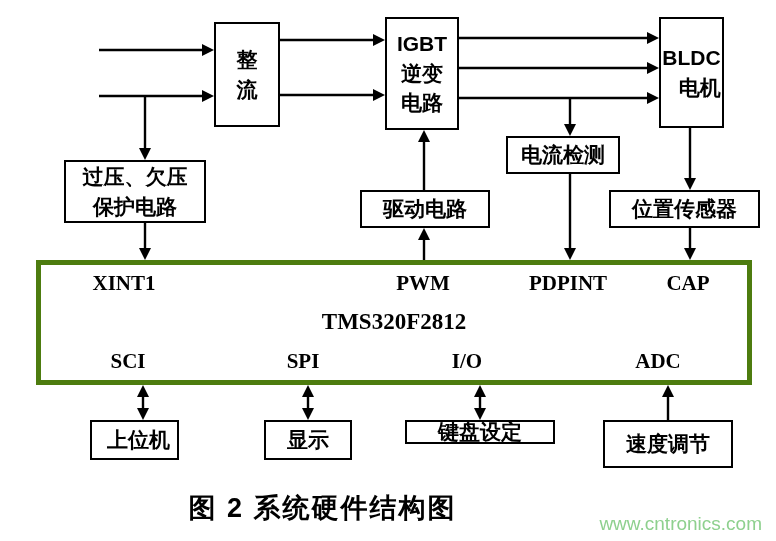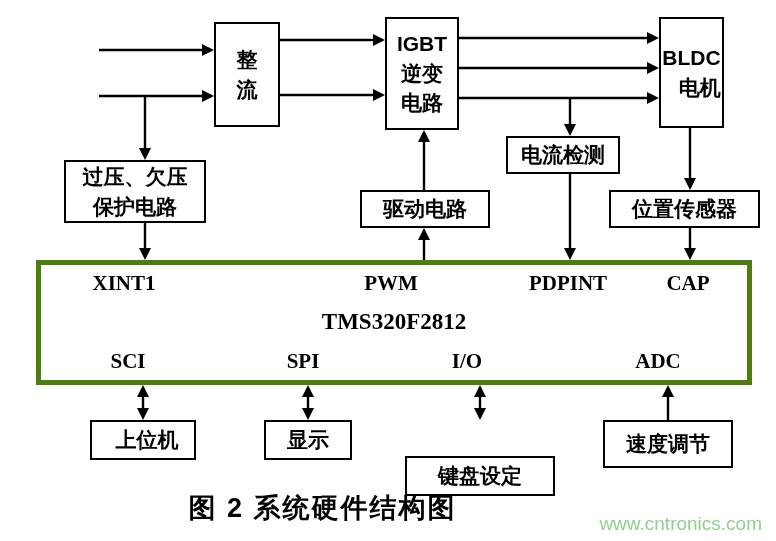--- a/index.html
+++ b/index.html
@@ -136,35 +136,35 @@
 保护电路</div>
 
   <div class="box" style="left:506px; top:136px; width:114px; height:38px;">电流检测</div>
 
   <div class="box" style="left:360px; top:190px; width:130px; height:38px;">驱动电路</div>
 
   <div class="box" style="left:609px; top:190px; width:151px; height:38px;">位置传感器</div>
 
   <div class="dsp" style="left:36px; top:260px; width:716px; height:125px;">
     <span class="pin" style="left:83px; top:6px;">XINT1</span>
-    <span class="pin" style="left:350px; top:6px;">PWM</span>
+    <span class="pin" style="left:382px; top:6px;">PWM</span>
     <span class="pin" style="left:527px; top:6px;">PDPINT</span>
     <span class="pin" style="left:647px; top:6px;">CAP</span>
     <span class="dsp-name">TMS320F2812</span>
     <span class="pin" style="left:87px;  top:84px;">SCI</span>
     <span class="pin" style="left:262px; top:84px;">SPI</span>
     <span class="pin" style="left:426px; top:84px;">I/O</span>
     <span class="pin" style="left:617px; top:84px;">ADC</span>
   </div>
 
-  <div class="box" style="left:90px; top:420px; width:106px; height:40px;padding-left:8px;">上位机</div>
+  <div class="box" style="left:90px; top:420px; width:89px; height:40px;padding-left:8px;">上位机</div>
 
   <div class="box" style="left:264px; top:420px; width:88px; height:40px;">显示</div>
 
-  <div class="box" style="left:405px; top:420px; width:150px; height:40px;margin-top:36px;">键盘设定</div>
+  <div class="box" style="left:405px; top:420px; width:150px; height:24px;">键盘设定</div>
 
   <div class="box" style="left:603px; top:420px; width:130px; height:48px;">速度调节</div>
 
   <div class="caption">图 2  系统硬件结构图</div>
 
   <div class="watermark">www.cntronics.com</div>
 
 </div>
 
 </body></html>

